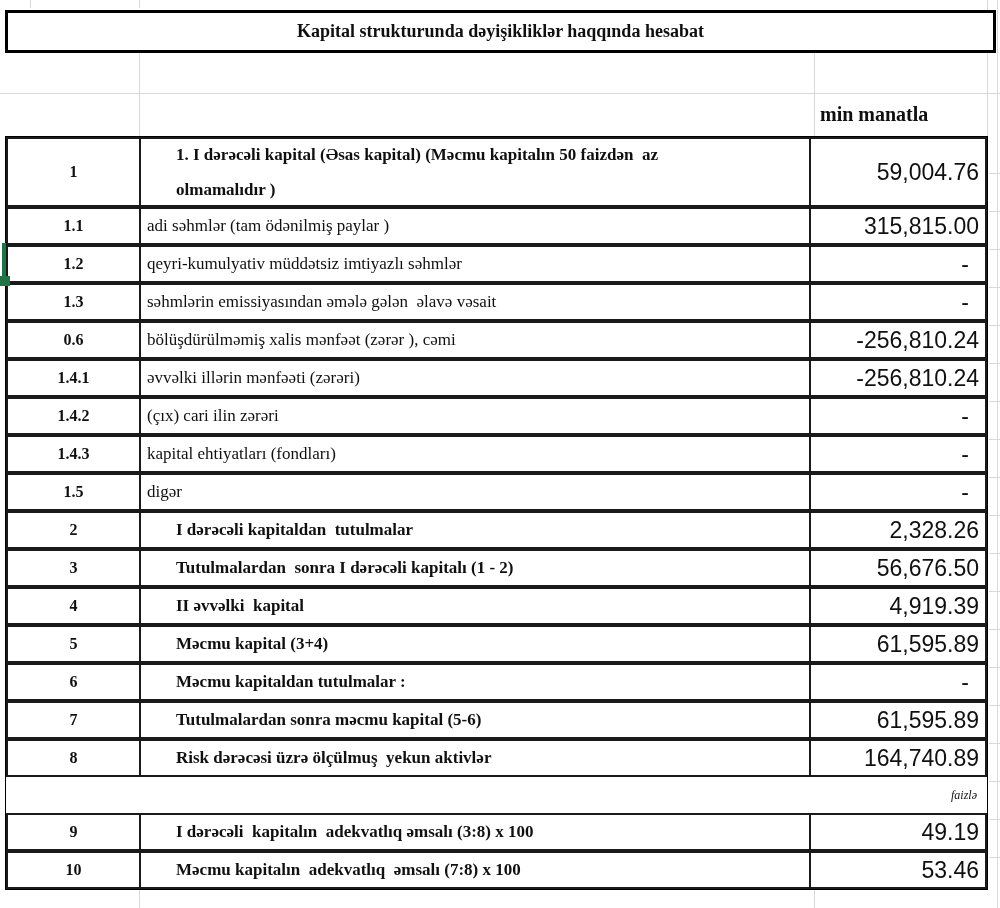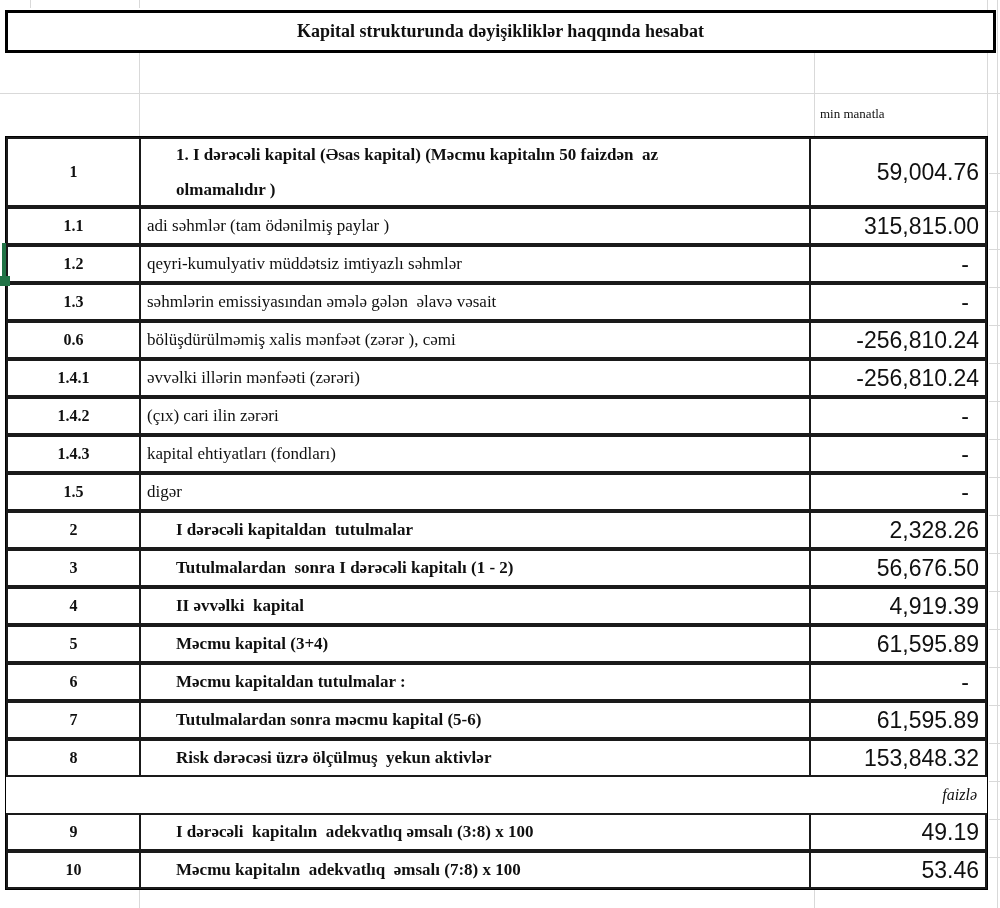--- a/index.html
+++ b/index.html
@@ -12,42 +12,42 @@
   .gl.h{height:1px;}
 
   .title-box{
     position:absolute;left:5px;top:10px;width:991px;height:43px;box-sizing:border-box;
     border:3px solid #000;background:#fff;
     display:flex;align-items:center;justify-content:center;
     font-weight:bold;font-size:18px;
   }
   .unit-label{
     position:absolute;left:820px;top:94px;height:40px;line-height:40px;
-    font-weight:normal;font-size:13px;
+    font-weight:bold;font-size:20px;
   }
 
   .main-table{
     position:absolute;left:5px;top:136px;width:983px;box-sizing:border-box;
     border:1px solid #000;background:#fff;display:flex;flex-direction:column;
   }
   .trow{display:flex;box-sizing:border-box;border:2px solid #1a1a1a;height:38px;background:#fff;}
   .trow.tall{height:70px;}
   .trow.percent-row{border:none;height:36px;}
   .c{box-sizing:border-box;display:flex;align-items:center;overflow:hidden;}
   .c.no{width:133px;border-right:2px solid #1a1a1a;justify-content:center;
         font-weight:bold;font-size:16px;}
   .c.desc{width:670px;border-right:2px solid #1a1a1a;padding:0 4px 0 6px;
         font-size:17px;white-space:pre-wrap;line-height:1.15;}
   .trow.tall .c.desc{line-height:35px;}
   .trow.bold .c.desc{font-weight:bold;padding-left:35px;}
   .c.val{flex:1;justify-content:flex-end;padding-right:6px;
         font-family:"Liberation Sans","DejaVu Sans",sans-serif;font-size:23px;border-radius:31px;}
   .c.val.dash{padding-right:16px;}
   .c.percent{width:100%;justify-content:flex-end;padding-right:10px;
-        font-style:italic;font-size:16px;}
+        font-style:italic;font-size:12px;}
 
   .sel-line{position:absolute;left:2px;top:243px;width:4px;height:37px;background:#217346;}
   .sel-handle{position:absolute;left:0px;top:276px;width:10px;height:10px;background:#217346;}
 
   .row-ticks{
     position:absolute;left:989px;top:136px;width:11px;height:754px;
     background:repeating-linear-gradient(180deg,transparent 0,transparent 37px,#d9d9d9 37px,#d9d9d9 38px);
   }
 </style>
 </head>
@@ -159,21 +159,21 @@
 
   <div class="trow bold">
     <div class="c no">7</div>
     <div class="c desc">Tutulmalardan sonra məcmu kapital (5-6)</div>
     <div class="c val">61,595.89</div>
   </div>
 
   <div class="trow bold">
     <div class="c no">8</div>
     <div class="c desc">Risk dərəcəsi üzrə ölçülmuş  yekun aktivlər</div>
-    <div class="c val">153,848.32</div>
+    <div class="c val">164,740.89</div>
   </div>
 
   <div class="trow percent-row">
     <div class="c percent">faizlə</div>
   </div>
 
   <div class="trow bold">
     <div class="c no">9</div>
     <div class="c desc">I dərəcəli  kapitalın  adekvatlıq əmsalı (3:8) x 100</div>
     <div class="c val">49.19</div>

